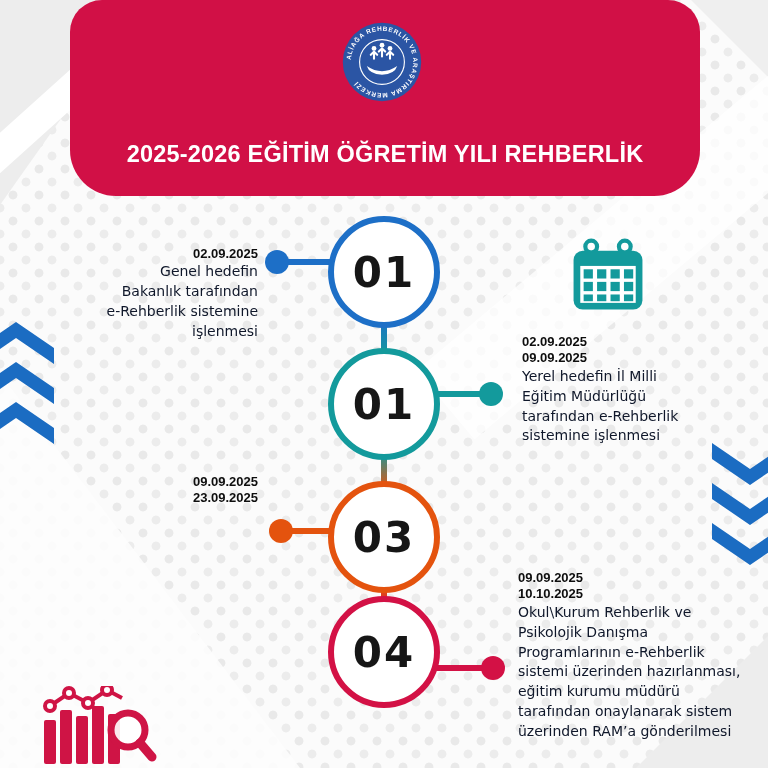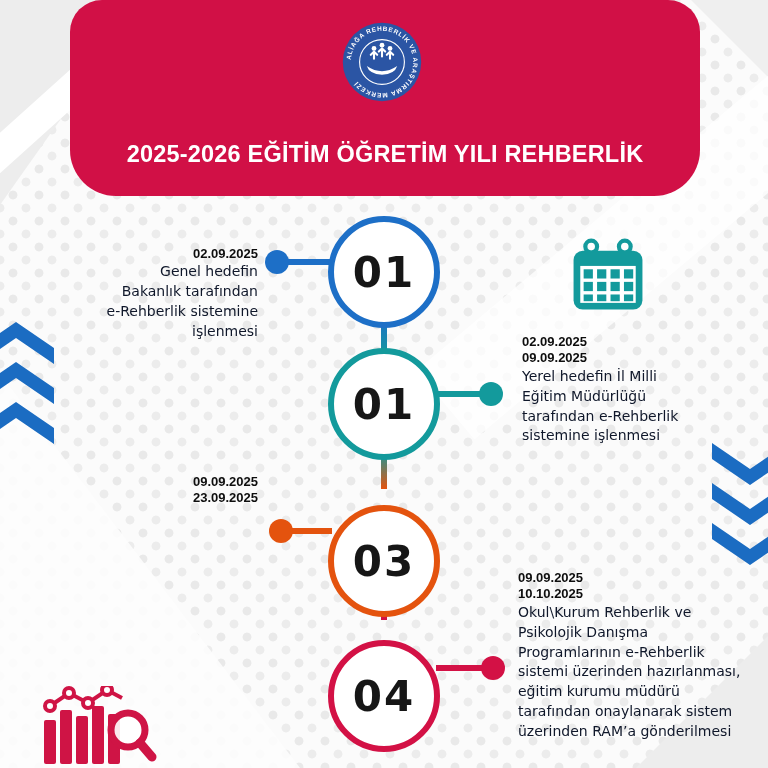--- a/index.html
+++ b/index.html
@@ -35,22 +35,22 @@
   #banner-title span{display:block;margin-top:34px;}
 
   #logo{position:absolute;left:342px;top:22px;width:80px;height:80px;z-index:2;}
 
   .tl-circle{position:absolute;left:328px;width:100px;height:100px;border-radius:50%;
     background:#ffffff;border:6px solid #000;display:flex;align-items:center;justify-content:center;
     z-index:3;font-family:"DejaVu Sans",sans-serif;font-weight:bold;font-size:42px;
     color:#161616;letter-spacing:2px;}
   #circle-01{top:216px;border-color:#1d6fc7;}
   #circle-02{top:348px;border-color:#139a9c;}
-  #circle-03{top:505px;border-color:#e4530e;}
-  #circle-04{top:640px;border-color:#d31145;}
+  #circle-03{top:481px;border-color:#e4530e;}
+  #circle-04{top:596px;border-color:#d31145;}
 
   .vline{position:absolute;left:381px;width:6px;z-index:2;}
   #vline-1{top:318px;height:38px;background:linear-gradient(#1d6fc7,#139a9c);}
   #vline-2{top:451px;height:38px;background:linear-gradient(#139a9c,#e4530e);}
   #vline-3{top:584px;height:36px;background:linear-gradient(#e4530e,#d31145);}
 
   .hline{position:absolute;height:6px;z-index:2;}
   #hline-1{left:277px;top:259px;width:55px;background:#1d6fc7;}
   #hline-2{left:436px;top:391px;width:55px;background:#139a9c;}
   #hline-3{left:281px;top:528px;width:51px;background:#e4530e;}

